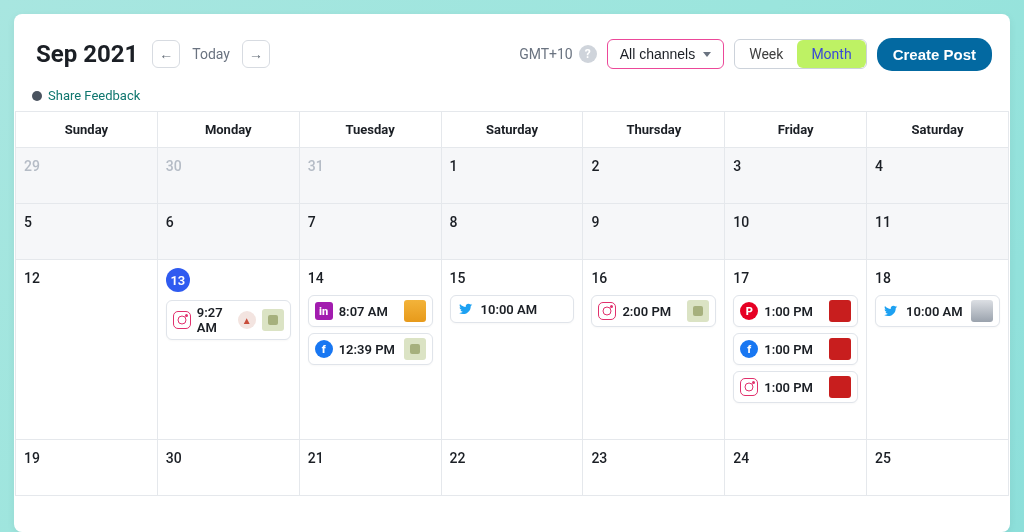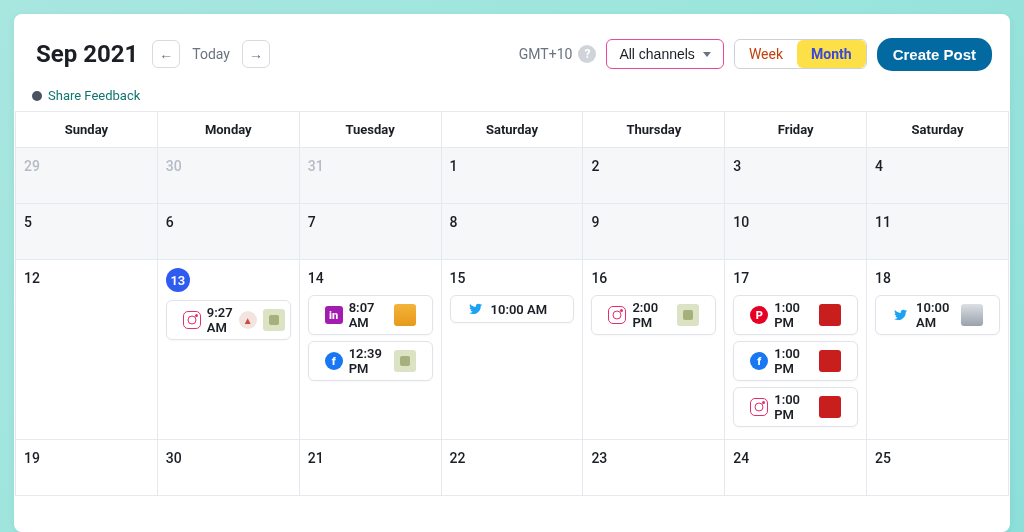--- a/index.html
+++ b/index.html
@@ -62,24 +62,24 @@
     font-size:14px; color:#1b1f25;
     display:flex; align-items:center; gap:8px; cursor:pointer;
   }
   .caret-down {
     width:0;height:0;border-left:4px solid transparent; border-right:4px solid transparent;border-top:5px solid #6a7380;
   }
   .seg {
     border:1px solid #ccd2da; border-radius:6px; display:flex; overflow:hidden;
   }
   .seg-item {
-    padding:6px 14px; font-size:14px; color:#c2410c; cursor:pointer;
+    padding:6px 14px; font-size:14px; color:#404040; cursor:pointer;
   }
   .seg-item.active {
-    background:#fde047; color:#3a49d6; font-weight:700; border-radius:6px;
+    background:#bef264; color:#3a49d6; font-weight:400; border-radius:6px;
   }
   .primary-btn {
     background:#0369a1; color:#fff; font-weight:600; border:none; border-radius:15px;
     padding:8px 16px; font-size:15px; cursor:pointer;
   }
   .feedback-row {
     display:flex; align-items:center; gap:6px; padding:4px 18px 8px 18px;
     color:#0f766e; font-size:13px;
   }
   .chat-dot {
@@ -110,21 +110,21 @@
   .dim .daynum { color:#b5bcc6; }
   .today-badge {
     display:inline-flex; align-items:center; justify-content:center;
     width:24px; height:24px; border-radius:50%;
     background:#2f5bf0; color:#fff; font-size:13px; font-weight:600;
   }
   .posts { margin-top:8px; display:flex; flex-direction:column; gap:6px; }
   .post {
     display:flex; align-items:center; gap:6px;
     border:1px solid #e0e4ea; border-radius:6px;
-    background:#fff; padding:4px 16px;
+    background:#fff; padding:4px 6px;
     font-size:13px; color:#1b1f25; font-weight:600;
     cursor:pointer;
     box-shadow: 0 1px 2px rgba(0,0,0,0.03);
   }
   .post .thumb {
     margin-left:auto; width:22px; height:22px; border-radius:3px;
     flex:0 0 auto;
   }
   .thumb.red { background:#c81e1e; }
   .thumb.gold { background:linear-gradient(180deg,#f3b33a,#e79a1b); }

